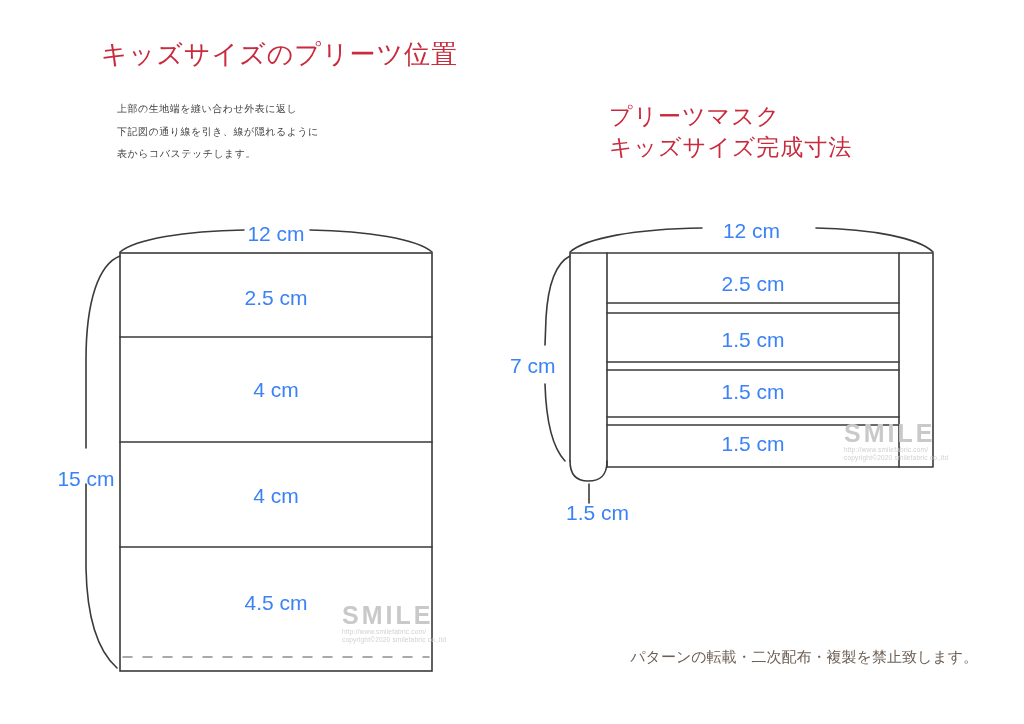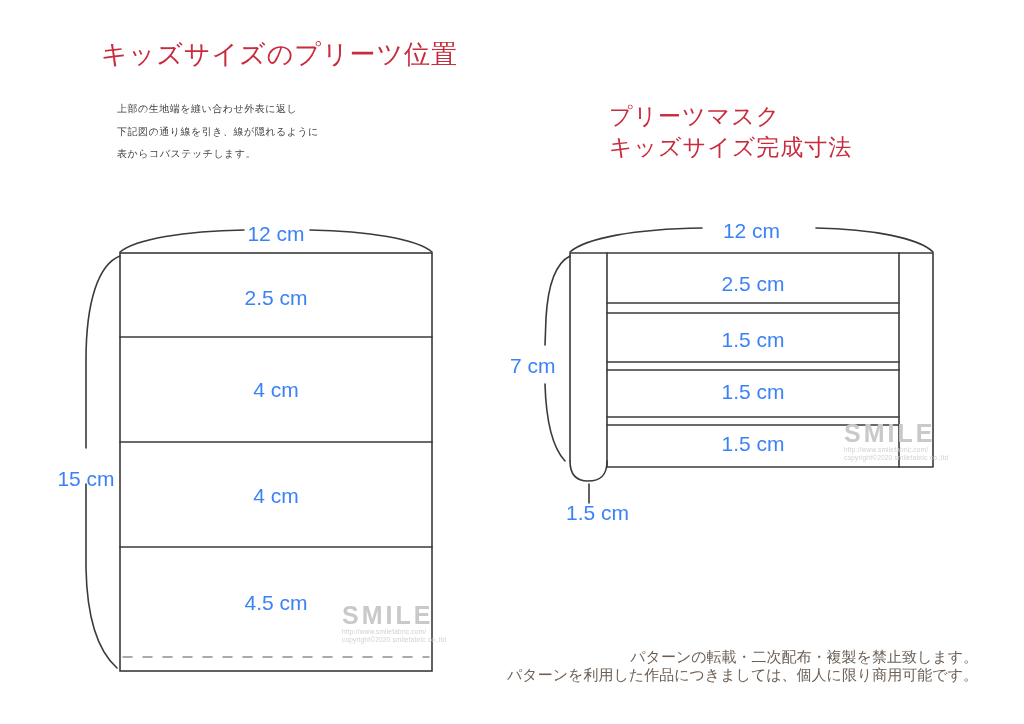--- a/index.html
+++ b/index.html
@@ -89,16 +89,15 @@
     <div class="tiny">copyright©2020 smilefabric co.,ltd</div>
   </div>
   <div class="abs wm" style="left:844px;top:421px;">
     <div class="brand">SMILE</div>
     <div class="tiny">http://www.smilefabric.com/</div>
     <div class="tiny">copyright©2020 smilefabric co.,ltd</div>
   </div>
 
   <div class="abs footer" style="right:46px;top:648px;">
     <div>パターンの転載・二次配布・複製を禁止致します。</div>
-    <div>パターンを利用した作品につきましては、個人に限り商用可能です。</div>
   </div>
 
 </div>
 
 </body></html>

